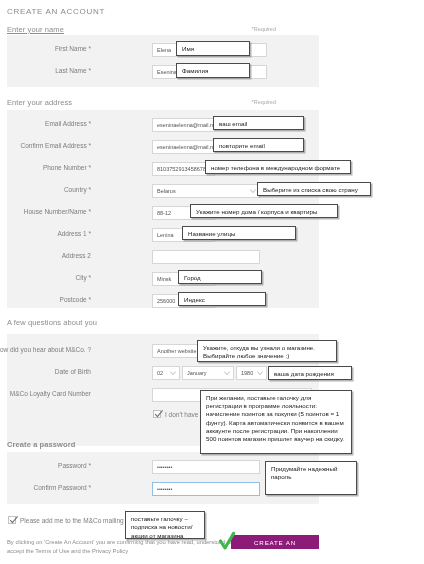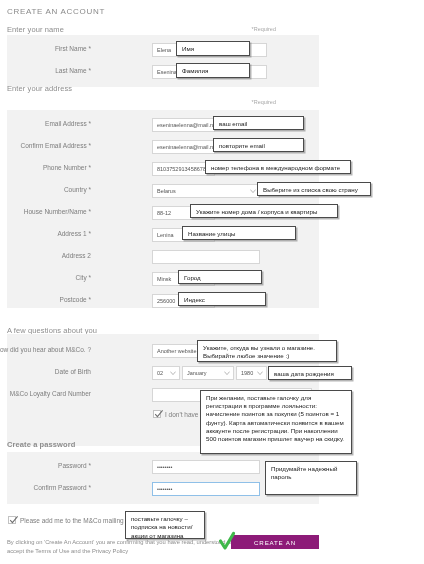--- a/index.html
+++ b/index.html
@@ -179,38 +179,38 @@
     z-index: 20;
   }
 </style>
 </head>
 <body>
 
 <div class="page">
 
   <div class="main-title">CREATE AN ACCOUNT</div>
 
-  <div class="section-head" style="top:25px;">Enter your name</div>
+  <div class="section-head" style="top:25px;text-decoration:underline;">Enter your name</div>
   <div class="required-note" style="top:26px;">*Required</div>
 
   <div class="panel" style="top:35px;height:52px;">
     <div class="row" style="top:8px;">
       <div class="lbl"><span>First Name</span> <span class="star">*</span></div>
       <div class="inp" style="width:115px;">Elena</div>
     </div>
     <div class="row" style="top:30px;">
       <div class="lbl"><span>Last Name</span> <span class="star">*</span></div>
       <div class="inp" style="width:115px;">Esenina</div>
     </div>
   </div>
 
   <div class="callout" style="left:176px;top:41px;width:74px;height:15px;line-height:9px;padding-top:2px;">Имя</div>
   <div class="callout" style="left:176px;top:63px;width:74px;height:15px;line-height:9px;padding-top:2px;">Фамилия</div>
 
-  <div class="section-head" style="top:84px;">Enter your address</div>
+  <div class="section-head" style="top:98px;">Enter your address</div>
   <div class="required-note" style="top:99px;">*Required</div>
 
   <div class="panel" style="top:110px;height:198px;">
     <div class="row" style="top:8px;">
       <div class="lbl"><span>Email Address</span> <span class="star">*</span></div>
       <div class="inp" style="width:63px;">eseninaelenna@mail.ru</div>
     </div>
     <div class="row" style="top:30px;">
       <div class="lbl"><span>Confirm Email Address</span> <span class="star">*</span></div>
       <div class="inp" style="width:63px;">eseninaelenna@mail.ru</div>
@@ -254,21 +254,21 @@
 
   <div class="callout" style="left:213px;top:116px;width:91px;height:14px;line-height:9px;padding-top:2px;">ваш email</div>
   <div class="callout" style="left:213px;top:138px;width:91px;height:14px;line-height:9px;padding-top:2px;">повторите email</div>
   <div class="callout" style="left:205px;top:160px;width:146px;height:14px;line-height:9px;padding-top:2px;">номер телефона в международном формате</div>
   <div class="callout" style="left:257px;top:182px;width:114px;height:14px;line-height:9px;padding-top:2px;">Выберите из списка свою страну</div>
   <div class="callout" style="left:190px;top:204px;width:148px;height:14px;line-height:9px;padding-top:2px;">Укажите номер дома / корпуса и квартиры</div>
   <div class="callout" style="left:182px;top:226px;width:114px;height:14px;line-height:9px;padding-top:2px;">Название улицы</div>
   <div class="callout" style="left:178px;top:270px;width:84px;height:14px;line-height:9px;padding-top:2px;">Город</div>
   <div class="callout" style="left:178px;top:292px;width:88px;height:14px;line-height:9px;padding-top:2px;">Индекс</div>
 
-  <div class="section-head" style="top:326px;text-align:center;">A few questions about you</div>
+  <div class="section-head" style="top:318px;text-align:center;">A few questions about you</div>
 
   <div class="panel" style="top:334px;height:112px;">
     <div class="row" style="top:10px;">
       <div class="lbl"><span>How did you hear about M&amp;Co. ?</span></div>
       <div class="sel" style="left:145px;width:108px;">
         <span>Another website</span>
       </div>
     </div>
 
     <div class="row" style="top:32px;">

